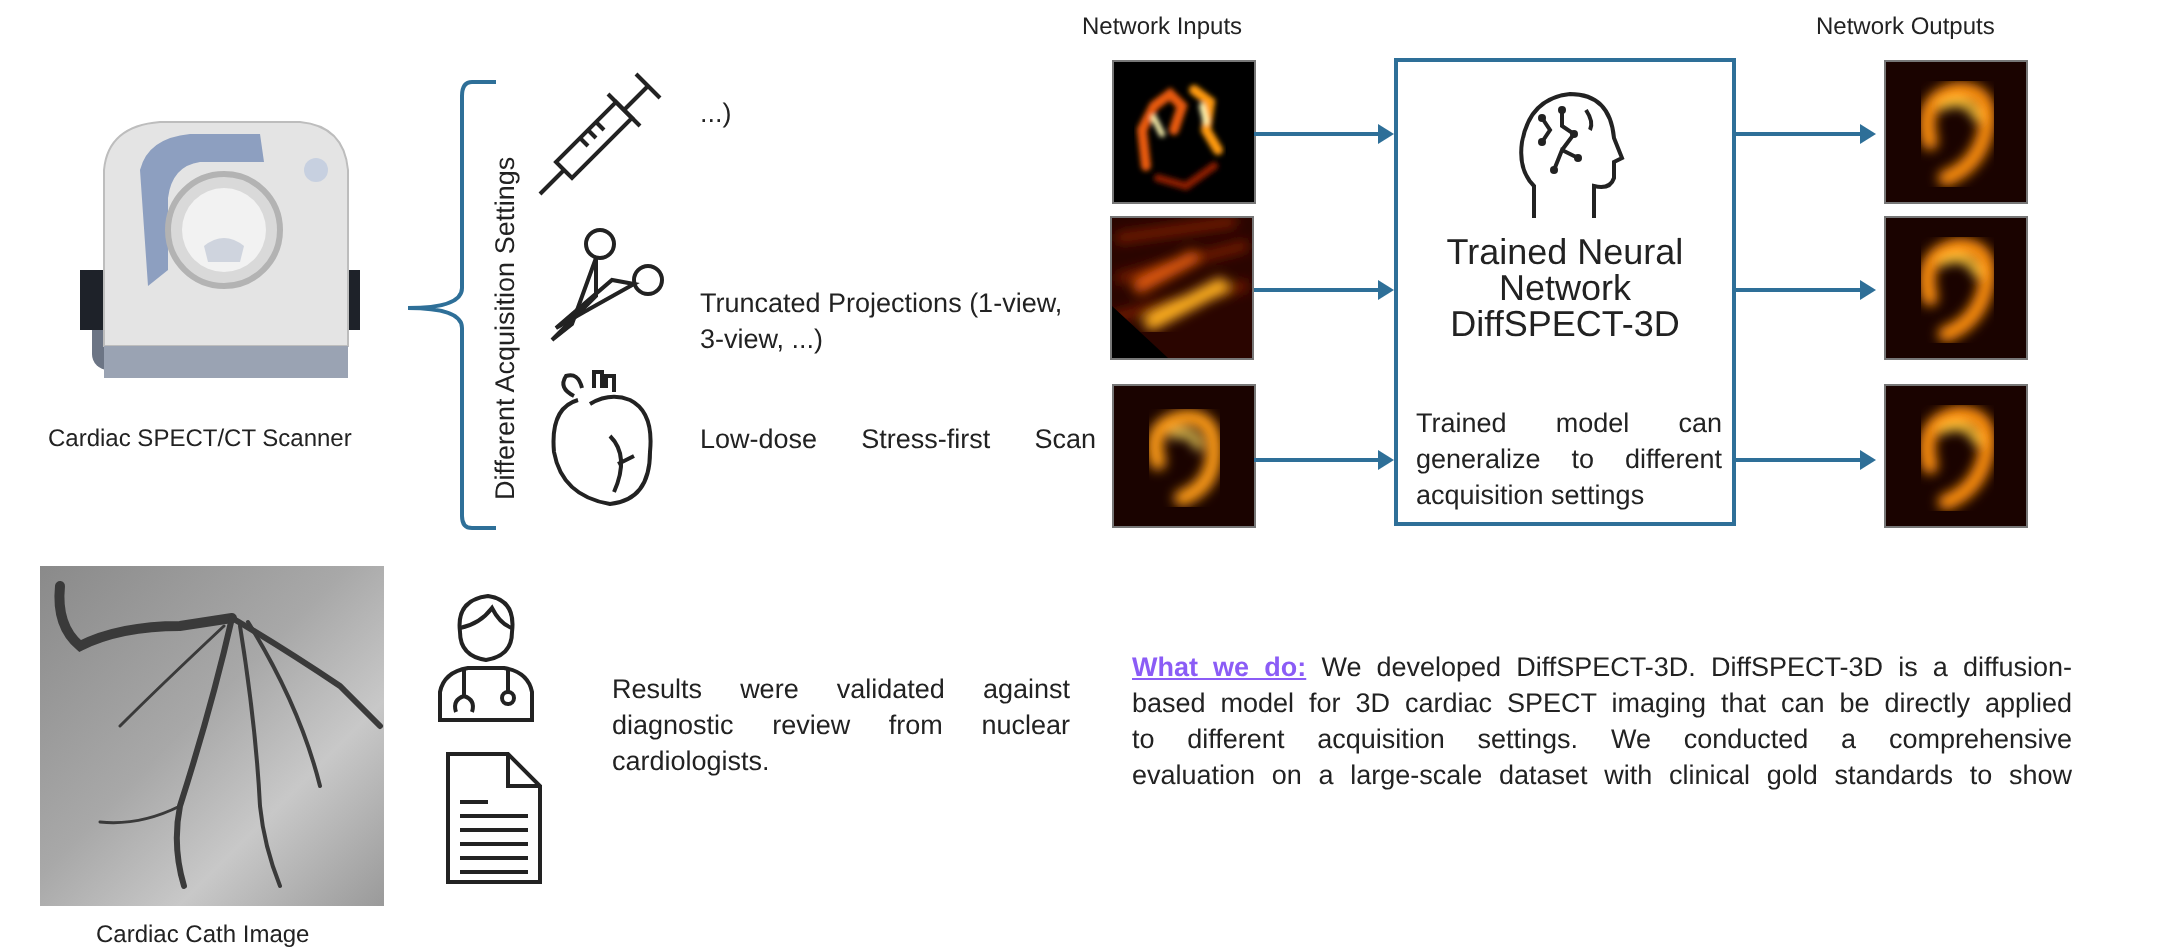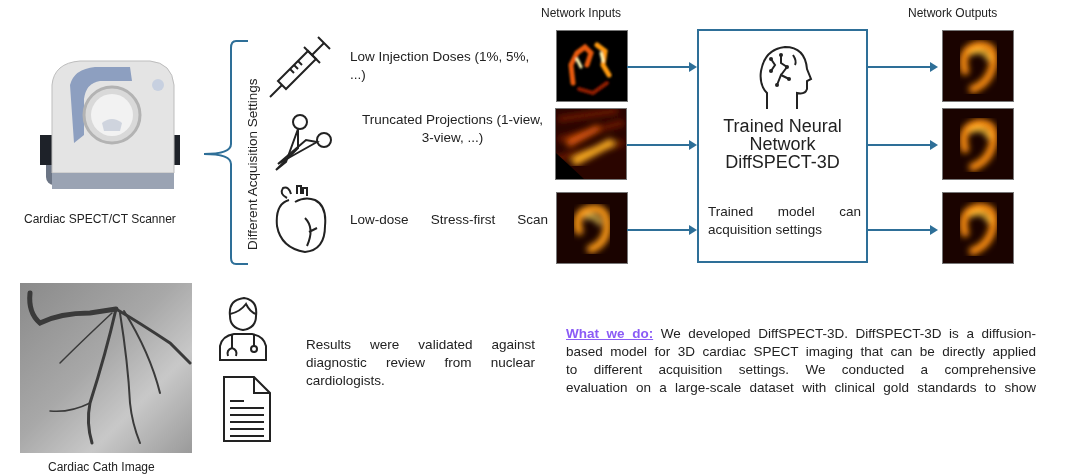--- a/index.html
+++ b/index.html
@@ -44,33 +44,32 @@
     <path d="M14 52 L10 48 L40 18 L48 26 L18 56 Z"></path>
     <line x1="44" y1="22" x2="56" y2="10"></line>
     <line x1="50" y1="4" x2="62" y2="16"></line>
     <line x1="36" y1="14" x2="52" y2="30"></line>
     <line x1="22" y1="36" x2="26" y2="40"></line>
       <line x1="26" y1="32" x2="30" y2="36"></line>
       <line x1="30" y1="28" x2="34" y2="32"></line>
   </g>
 </svg>
 <div class="abs txt" style="left:350px;top:48px;width:200px;">
-  <div>Low Injection Doses (1%, 5%,</div>
   <div>...)</div>
 </div>
 
 <svg class="abs" style="left:270px;top:112px;" width="66" height="66" viewBox="0 0 66 66">
   <g fill="none" stroke="#222" stroke-width="2">
     <circle cx="30" cy="10" r="7"></circle>
       <circle cx="54" cy="28" r="7"></circle>
     <path d="M28 17 L16 50 L6 58 L28 36 Z"></path>
     <path d="M47 30 L22 44 L8 52 L36 28 Z"></path>
   </g>
 </svg>
-<div class="abs txt" style="left:350px;top:111px;width:205px;text-align:center;">
+<div class="abs txt" style="left:350px;top:143px;width:205px;">
   <div>Truncated Projections (1-view,</div>
   <div>3-view, ...)</div>
 </div>
 
 <svg class="abs" style="left:275px;top:184px;" width="54" height="72" viewBox="0 0 54 72">
   <g fill="none" stroke="#222" stroke-width="2">
     <path d="M12 14 Q4 10 8 4 Q14 2 16 10 M22 10 L22 2 L26 2 L26 10 M28 10 L28 4 L32 4 L32 12"></path>
     <path d="M14 16 Q0 20 2 42 Q6 64 30 68 Q50 66 50 42 Q52 22 40 16 Q30 12 20 18"></path>
     <path d="M30 34 Q40 44 32 62 M34 48 L42 44"></path>
   </g>
@@ -146,20 +145,21 @@
         <circle cx="32" cy="34" r="2"></circle>
         <circle cx="20" cy="40" r="2"></circle>
       </g>
   </svg>
   <div class="abs" style="left:0;right:0;top:86px;text-align:center;font-size:18px;line-height:18px;">
     <div>Trained Neural Network</div>
     <div>DiffSPECT-3D</div>
   </div>
   <div class="abs txt" style="left:9px;right:5px;top:172px;">
     <div class="just">Trained model can</div>
+    <div class="just">generalize to different</div>
     <div>acquisition settings</div>
   </div>
 </div>
 
 <div class="arrow" style="left:868px;top:66px;width:68px;"></div>
 <div class="arrow" style="left:868px;top:144px;width:68px;"></div>
 <div class="arrow" style="left:868px;top:229px;width:68px;"></div>
 
 <div class="heat" style="left:942px;top:30px;">
   <svg width="70" height="70" viewBox="0 0 70 70">

